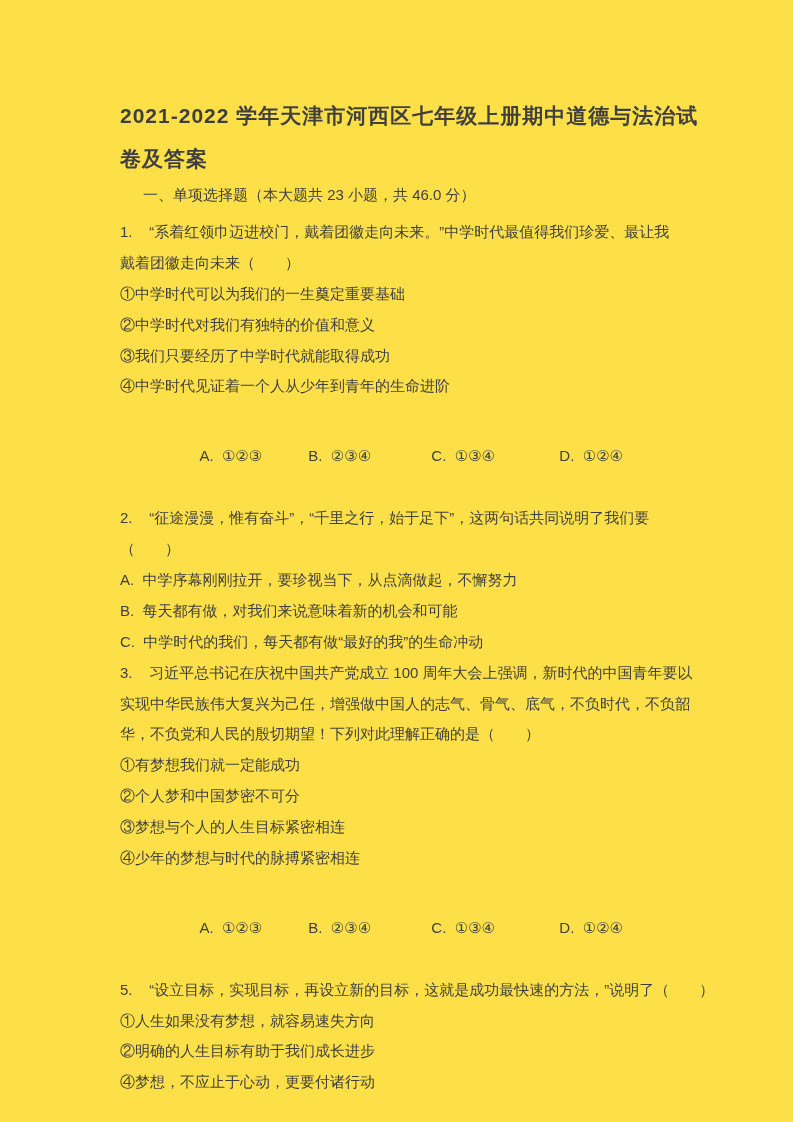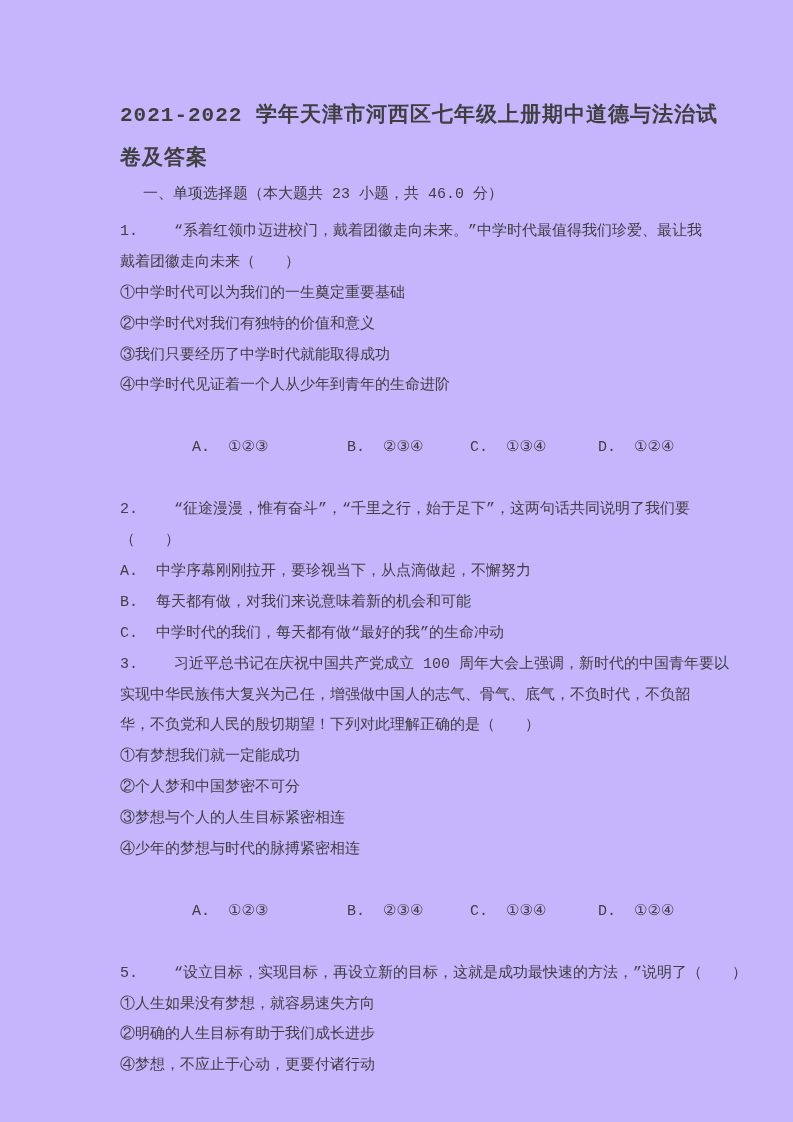--- a/index.html
+++ b/index.html
@@ -1,22 +1,22 @@
 <!DOCTYPE html>
 <html><head>
 <meta charset="utf-8">
 <style>
   html, body { margin: 0; padding: 0; }
   .page {
     position: relative;
     width: 793px;
     height: 1122px;
-    background: #c4b5fd;
+    background: #fde047;
     overflow: hidden;
-    font-family: Liberation Mono, monospace;
+    font-family: Liberation Sans, sans-serif;
     color: #3f3f3f;
   }
   .content {
     position: absolute;
     left: 120px;
     top: 94px;
     width: 562px;
   }
   .title {
     margin: 0;
@@ -28,23 +28,23 @@
   .tline { display: block; white-space: pre; }
   .line {
     margin: 0;
     font-size: 15px;
     line-height: 30.9px;
     white-space: pre;
   }
   .section { text-indent: 23px; }
   .question.first { margin-top: 6px; }
   .choices .choice { display: inline-block; }
-  .choices .choice:nth-child(1) { width: 155px; }
+  .choices .choice:nth-child(1) { width: 155px; text-align: center; }
   .choices .choice:nth-child(2) { width: 123px; }
-  .choices .choice:nth-child(3) { width: 128px; }
+  .choices .choice:nth-child(3) { width: 128px; margin-top: 8px; }
 </style>
 </head>
 <body>
 
 <div class="page">
   <div class="content">
 
     <h1 class="title">
       <span class="tline">2021-2022 学年天津市河西区七年级上册期中道德与法治试</span>
       <span class="tline">卷及答案</span>

